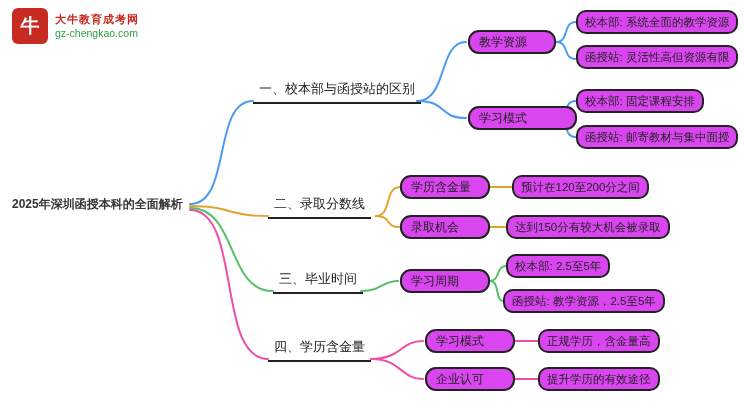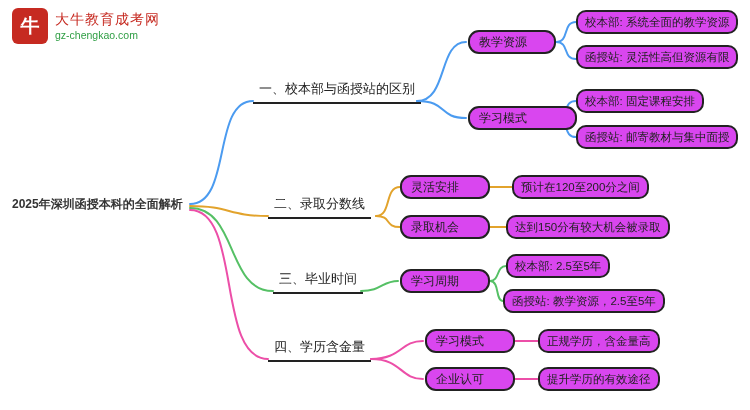--- a/index.html
+++ b/index.html
@@ -26,21 +26,21 @@
     box-sizing:border-box;text-align:left;color:#222;
   }
   .leaf{font-size:11.5px;padding:2px 7px;border-radius:10px;}
 
   .logo{position:absolute;left:12px;top:8px;display:flex;align-items:center;gap:7px;}
   .logo-mark{
     width:36px;height:36px;background:#c62a21;border-radius:6px;color:#fff;
     display:flex;align-items:center;justify-content:center;font-size:19px;font-weight:700;
   }
   .logo-text{display:flex;flex-direction:column;line-height:1.15;}
-  .logo-title{color:#c62a21;font-weight:400;font-size:14px;letter-spacing:1px;}
+  .logo-title{color:#c62a21;font-weight:700;font-size:11px;letter-spacing:1px;}
   .logo-url{color:#2f9e44;font-size:10.5px;margin-top:2px;}
 </style>
 </head>
 <body>
 
 <div class="stage">
 
   <svg class="links" viewBox="0 0 750 410">
 
     <path class="sc0" d="M190,204 C232,204 212,101 253,101"></path>
@@ -81,21 +81,21 @@
 
   <div class="branch-label bc0" style="left:253px;top:80px;">一、校本部与函授站的区别</div>
   <div class="box bc0" style="left:468px;top:30px;width:88px;">教学资源</div>
   <div class="box bc0" style="left:468px;top:106px;width:109px;">学习模式</div>
   <div class="box leaf bc0" style="left:576px;top:10px;">校本部: 系统全面的教学资源</div>
   <div class="box leaf bc0" style="left:576px;top:45px;">函授站: 灵活性高但资源有限</div>
   <div class="box leaf bc0" style="left:576px;top:89px;">校本部: 固定课程安排</div>
   <div class="box leaf bc0" style="left:576px;top:125px;">函授站: 邮寄教材与集中面授</div>
 
   <div class="branch-label bc1" style="left:268px;top:195px;">二、录取分数线</div>
-  <div class="box bc1" style="left:400px;top:175px;width:90px;">灵活安排</div>
+  <div class="box bc1" style="left:400px;top:175px;width:90px;">学历含金量</div>
   <div class="box leaf bc1" style="left:512px;top:175px;">预计在120至200分之间</div>
   <div class="box bc1" style="left:400px;top:215px;width:90px;">录取机会</div>
   <div class="box leaf bc1" style="left:506px;top:215px;">达到150分有较大机会被录取</div>
 
   <div class="branch-label bc2" style="left:273px;top:270px;">三、毕业时间</div>
   <div class="box bc2" style="left:400px;top:269px;width:90px;">学习周期</div>
   <div class="box leaf bc2" style="left:506px;top:254px;">校本部: 2.5至5年</div>
   <div class="box leaf bc2" style="left:503px;top:289px;">函授站: 教学资源，2.5至5年</div>
 
   <div class="branch-label bc3" style="left:268px;top:338px;">四、学历含金量</div>

